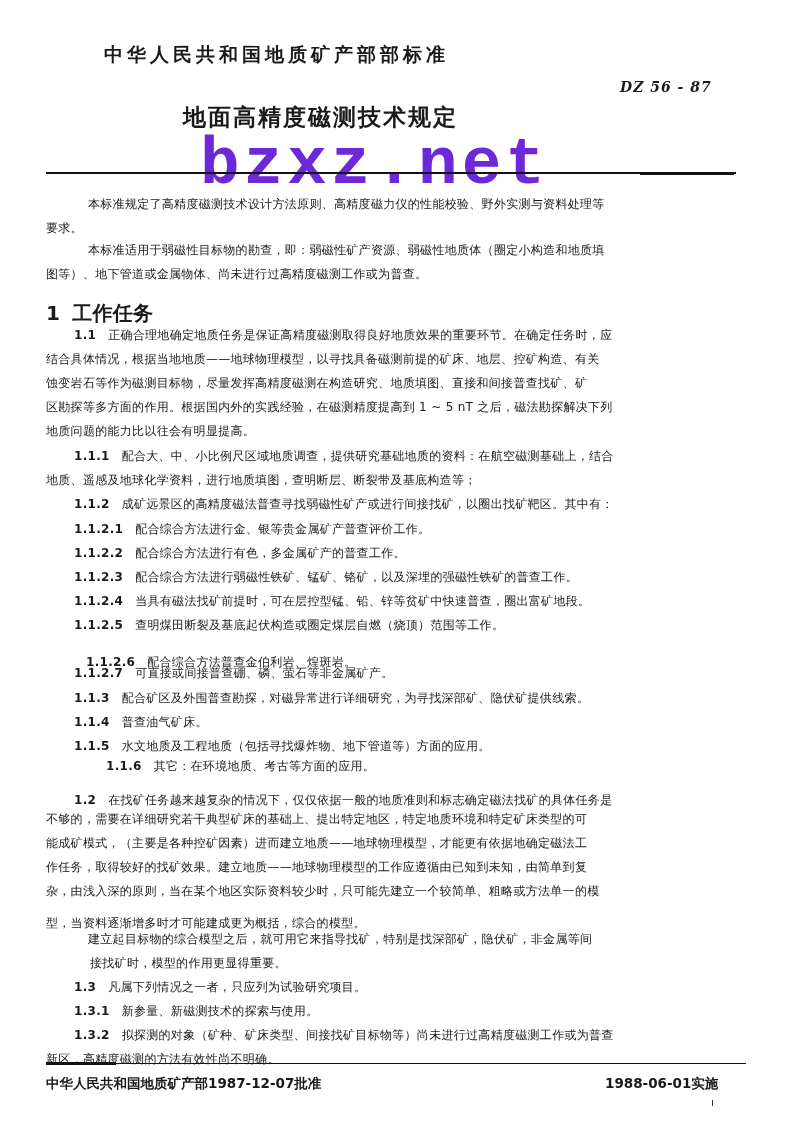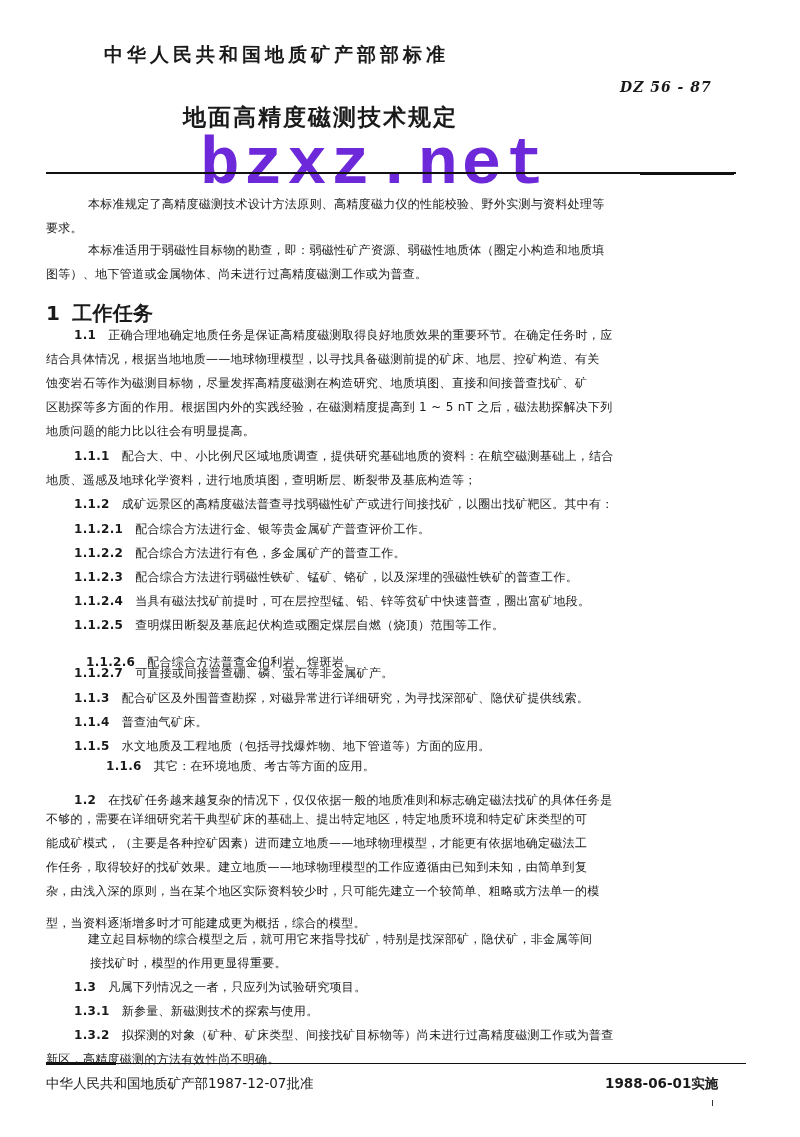--- a/index.html
+++ b/index.html
@@ -10,21 +10,21 @@
   .code { left: 620px; top: 79px; font-size: 14px; font-weight: bold; letter-spacing: 1px;
           font-family: "DejaVu Serif", serif; font-style: italic; }
   .title { left: 183px; top: 102px; font-size: 23px; font-weight: bold; letter-spacing: 2px; }
   .watermark { left: 200px; top: 128px; font-size: 66px; font-weight: bold; color: #6d28d9;
                letter-spacing: 4px; font-family: Liberation Mono, monospace; z-index: 0; }
   .rule { position: absolute; background: #111; }
   .content { position: absolute; left: 46px; top: 190px; width: 722px; z-index: 1; }
   .line { position: absolute; white-space: nowrap; font-size: 12px; letter-spacing: 0.3px; }
   .num { font-weight: bold; font-family: "DejaVu Sans", sans-serif; display: inline-block; margin-right: 12px; }
   .heading { font-weight: bold; font-size: 20px; }
-  .footer-left { left: 46px; top: 1075px; font-size: 13.5px; font-weight: normal; }
+  .footer-left { left: 46px; top: 1075px; font-size: 13.5px; font-weight: bold; }
   .footer-right { left: 605px; top: 1075px; font-size: 13.5px; font-weight: bold; }
   .speck { position: absolute; width: 2px; height: 4px; background: #333; }
 </style>
 </head>
 <body>
 
 <div class="abs org">中华人民共和国地质矿产部部标准</div>
 <div class="abs code">DZ 56 - 87</div>
 <div class="abs title">地面高精度磁测技术规定</div>
 <div class="abs watermark">bzxz.net</div>

